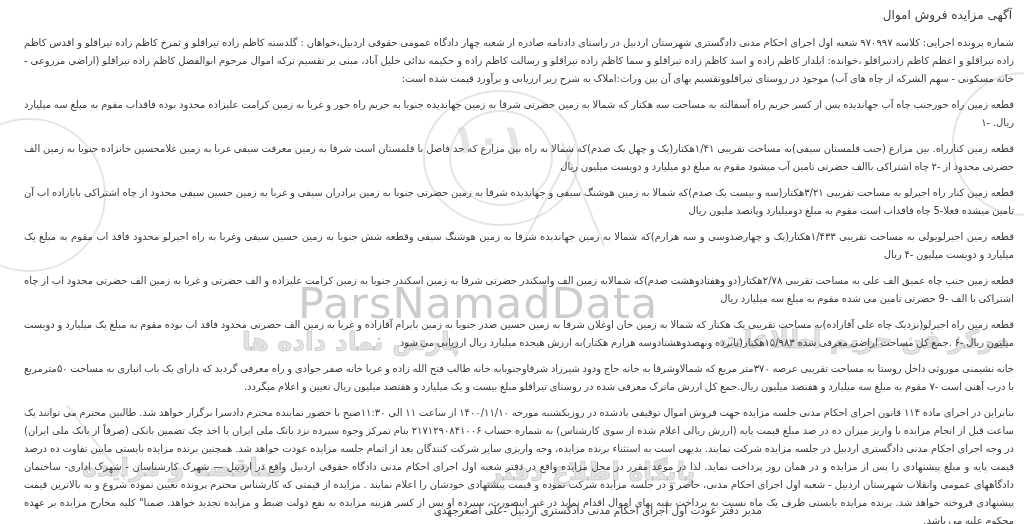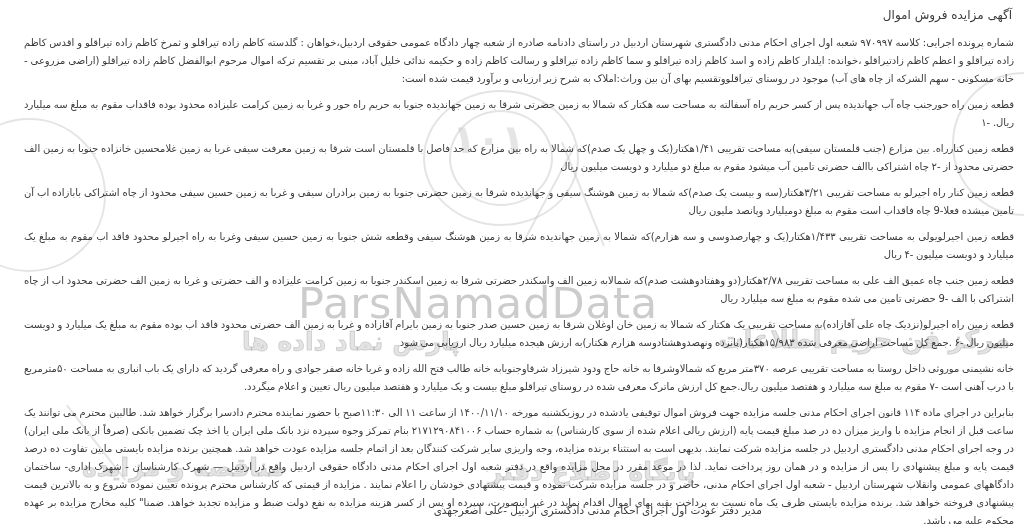--- a/index.html
+++ b/index.html
@@ -72,21 +72,21 @@
     <div class="wm-fa wm-f4">مناقصه و مزایده</div>
   </div>
 
   <div class="content">
     <div class="doc-title">آگهی مزایده فروش اموال</div>
     <div class="body-block">
 
     <div class="para">شماره پرونده اجرایی: کلاسه ۹۷۰۹۹۷ شعبه اول اجرای احکام مدنی دادگستری شهرستان اردبیل در راستای دادنامه صادره از شعبه چهار دادگاه عمومی حقوقی اردبیل،خواهان : گلدسته کاظم زاده تیراقلو و ثمرخ کاظم زاده تیراقلو و اقدس کاظم زاده تیراقلو و اعظم کاظم زادتیراقلو ،خوانده: ایلدار کاظم زاده و اسد کاظم زاده تیراقلو و سما کاظم زاده تیراقلو و رسالت کاظم زاده و حکیمه ندائی خلیل آباد، مبنی بر تقسیم ترکه اموال مرحوم ابوالفضل کاظم زاده تیراقلو (اراضی مزروعی - خانه مسکونی - سهم الشرکه از چاه های آب) موجود در روستای تیراقلووتقسیم بهای آن بین وراث:املاک به شرح زیر ارزیابی و برآورد قیمت شده است:</div>
         <div class="para">قطعه زمین راه حورجنب چاه آب جهاندیده پس از کسر حریم راه آسفالته به مساحت سه هکتار که شمالا به زمین حضرتی شرقا به زمین جهاندیده جنوبا به حریم راه حور و غربا به زمین کرامت علیزاده محدود بوده فاقداب مقوم به مبلغ سه میلیارد ریال. -۱</div>
         <div class="para">قطعه زمین کنارراه. بین مزارع (جنب قلمستان سیفی)به مساحت تقریبی ۱/۴۱هکتار(یک و چهل یک صدم)که شمالا به راه بین مزارع که حد فاصل با قلمستان است شرقا به زمین معرفت سیفی غربا به زمین غلامحسین خانزاده جنوبا به زمین الف حضرتی محدود از -۲ چاه اشتراکی باالف حضرتی تامین آب میشود مقوم به مبلغ دو میلیارد و دویست میلیون ریال</div>
-        <div class="para">قطعه زمین کنار راه اجیرلو به مساحت تقریبی ۳/۲۱هکتار(سه و بیست یک صدم)که شمالا به زمین هوشنگ سیفی و جهاندیده شرقا به زمین حضرتی جنوبا به زمین برادران سیفی و غربا به زمین حسین سیفی محدود از چاه اشتراکی بابازاده اب آن تامین میشده فعلا-9 چاه فاقداب است مقوم به مبلغ دومیلیارد وپانصد ملیون ریال</div>
+        <div class="para">قطعه زمین کنار راه اجیرلو به مساحت تقریبی ۳/۲۱هکتار(سه و بیست یک صدم)که شمالا به زمین هوشنگ سیفی و جهاندیده شرقا به زمین حضرتی جنوبا به زمین برادران سیفی و غربا به زمین حسین سیفی محدود از چاه اشتراکی بابازاده اب آن تامین میشده فعلا-5 چاه فاقداب است مقوم به مبلغ دومیلیارد وپانصد ملیون ریال</div>
         <div class="para">قطعه زمین اجیرلویولی به مساحت تقریبی ۱/۴۳۳هکتار(یک و چهارصدوسی و سه هزارم)که شمالا به زمین جهاندیده شرقا به زمین هوشنگ سیفی وقطعه شش جنوبا به زمین حسین سیفی وغربا به راه اجیرلو محدود فاقد اب مقوم به مبلغ یک میلیارد و دویست میلیون -۴ ریال</div>
         <div class="para">قطعه زمین جنب چاه عمیق الف علی به مساحت تقریبی ۲/۷۸هکتار(دو وهفتادوهشت صدم)که شمالابه زمین الف واسکندر حضرتی شرقا به زمین اسکندر جنوبا به زمین کرامت علیزاده و الف حضرتی و غربا به زمین الف حضرتی محدود اب از چاه اشتراکی با الف -9 حضرتی تامین می شده مقوم به مبلغ سه میلیارد ریال</div>
         <div class="para">قطعه زمین راه اجیرلو(نزدیک چاه علی آقازاده)به مساحت تقریبی یک هکتار که شمالا به زمین خان اوغلان شرقا به زمین حسین صدر جنوبا به زمین بایرام آقازاده و غربا به زمین الف حضرتی محدود فاقد اب بوده مقوم به مبلغ یک میلیارد و دویست میلیون ریال -۶ .جمع کل مساحت اراضی معرفی شده ۱۵/۹۸۳هکتار(پانزده ونهصدوهشتادوسه هزارم هکتار)به ارزش هیجده میلیارد ریال ارزیابی می شود</div>
         <div class="para">خانه نشیمنی موروثی داخل روستا به مساحت تقریبی عرصه ۳۷۰متر مربع که شمالاوشرقا به خانه حاج ودود شیرزاد شرقاوجنوبابه خانه طالب فتح الله زاده و غربا خانه صفر جوادی و راه معرفی گردید که دارای یک باب انباری به مساحت ۵۰مترمربع با درب آهنی است -۷ مقوم به مبلغ سه میلیارد و هفتصد میلیون ریال.جمع کل ارزش ماترک معرفی شده در روستای تیراقلو مبلغ بیست و یک میلیارد و هفتصد میلیون ریال تعیین و اعلام میگردد.</div>
         <div class="para">بنابراین در اجرای ماده ۱۱۴ قانون اجرای احکام مدنی جلسه مزایده جهت فروش اموال توقیفی یادشده در روزیکشنبه مورخه ۱۴۰۰/۱۱/۱۰ از ساعت ۱۱ الی ۱۱:۳۰صبح با حضور نماینده محترم دادسرا برگزار خواهد شد. طالبین محترم می توانند یک ساعت قبل از انجام مزایده با واریز میزان ده در صد مبلغ قیمت پایه (ارزش ریالی اعلام شده از سوی کارشناس) به شماره حساب ۲۱۷۱۲۹۰۸۴۱۰۰۶ بنام تمرکز وجوه سپرده نزد بانک ملی ایران یا اخذ چک تضمین بانکی (صرفاً از بانک ملی ایران) در وجه اجرای احکام مدنی دادگستری اردبیل در جلسه مزایده شرکت نمایند. بدیهی است به استثناء برنده مزایده، وجه واریزی سایر شرکت کنندگان بعد از اتمام جلسه مزایده عودت خواهد شد. همچنین برنده مزایده بایستی مابین تفاوت ده درصد قیمت پایه و مبلغ پیشنهادی را پس از مزایده و در همان روز پرداخت نماید. لذا در موعد مقرر در محل مزایده واقع در دفتر شعبه اول اجرای احکام مدنی دادگاه حقوقی اردبیل واقع در اردبیل — شهرک کارشناسان - شهرک اداری- ساختمان دادگاههای عمومی وانقلاب شهرستان اردبیل - شعبه اول اجرای احکام مدنی، حاضر و در جلسه مزایده شرکت نموده و قیمت پیشنهادی خودشان را اعلام نمایند . مزایده از قیمتی که کارشناس محترم پرونده تعیین نموده شروع و به بالاترین قیمت پیشنهادی فروخته خواهد شد. برنده مزایده بایستی ظرف یک ماه نسبت به پرداخت بقیه بهای اموال اقدام نماید در غیر اینصورت، سپرده او پس از کسر هزینه مزایده به نفع دولت ضبط و مزایده تجدید خواهد. ضمنا" کلیه مخارج مزایده بر عهده محکوم علیه می باشد.</div>
       </div>
   </div>
 
   <div class="signature">مدیر دفتر عودت اول اجرای احکام مدنی دادگستری اردبیل -علی اصغرجهدی</div>
 

